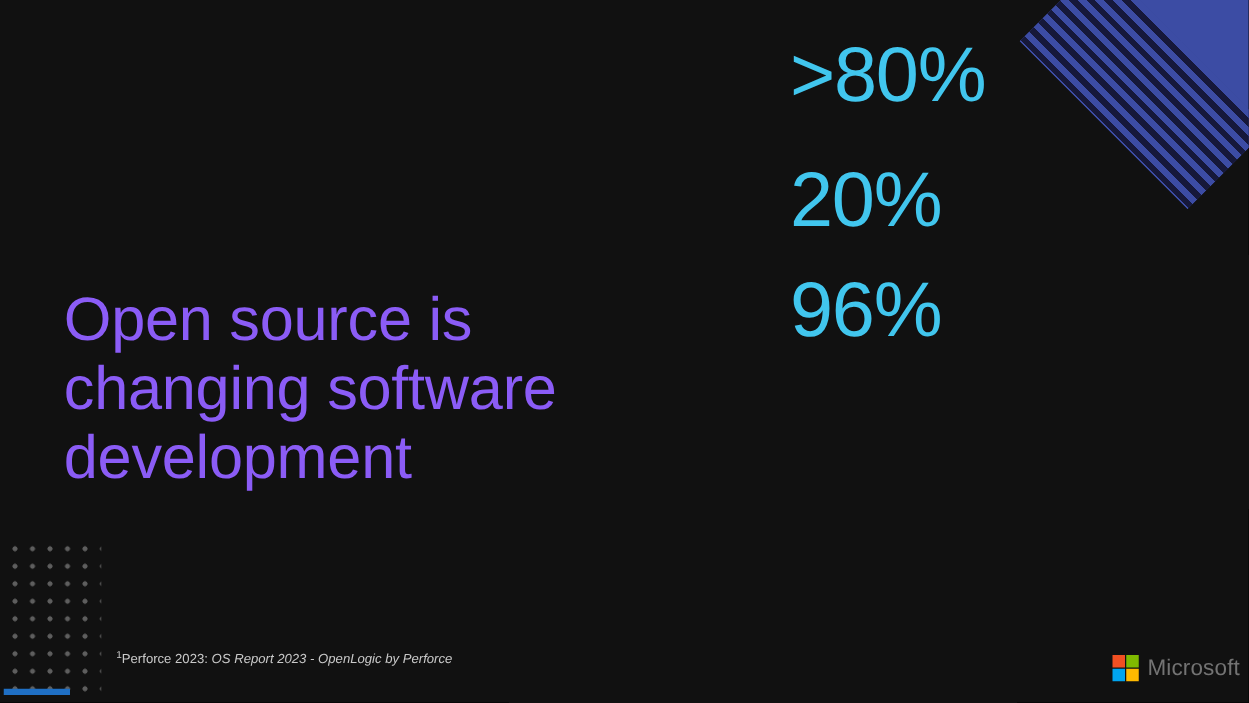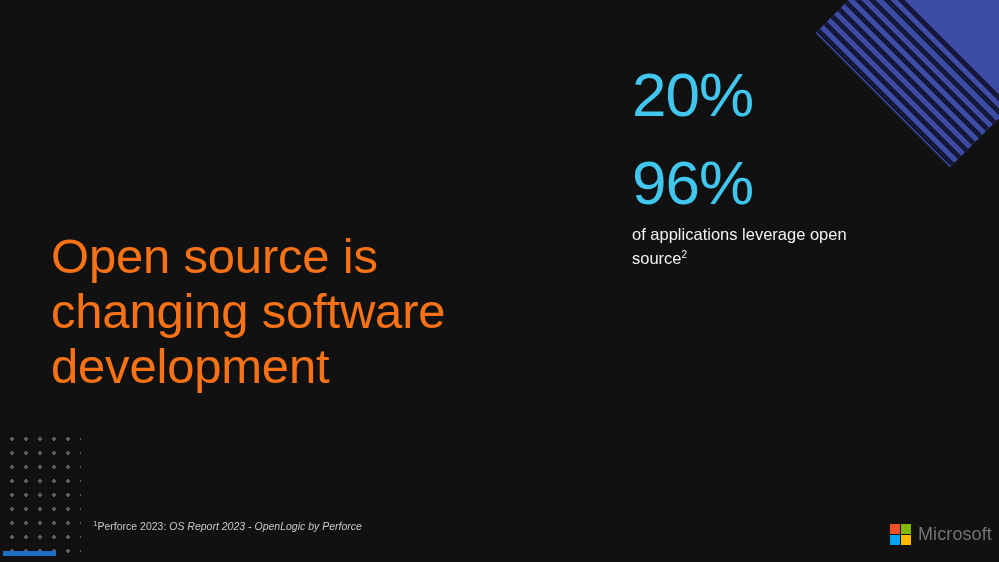--- a/index.html
+++ b/index.html
@@ -66,21 +66,21 @@
     height: 5px;
     background: #1f6fc4;
   }
 
   
   .title {
     position: absolute;
     left: 51px;
     top: 196px;
     width: 430px;
-    color: #f97316;
+    color: #8b5cf6;
     font-size: 49px;
     font-weight: 300;
     line-height: 55px;
     letter-spacing: -0.2px;
   }
 
   
   .stats {
     position: absolute;
     left: 632px;
@@ -169,29 +169,29 @@
   </div>
 
   <div class="dot-grid"></div>
   <div class="dot-bar"></div>
 
   <h1 class="title">Open source is changing software development</h1>
 
   <div class="stats">
 
     <div class="stat stat-1">
+      <div class="stat-number">&gt;80%</div>
     </div>
 
     <div class="stat stat-2">
       <div class="stat-number">20%</div>
     </div>
 
     <div class="stat stat-3">
       <div class="stat-number">96%</div>
-      <div class="stat-desc"><span>of applications leverage open source</span><sup>2</sup></div>
     </div>
 
   </div>
 
   <div class="footnotes">
     <div><sup>1</sup><span>Perforce 2023: </span><em>OS Report 2023 - OpenLogic by Perforce</em></div>
   </div>
 
   <div class="ms-logo">
     <div class="ms-squares">

